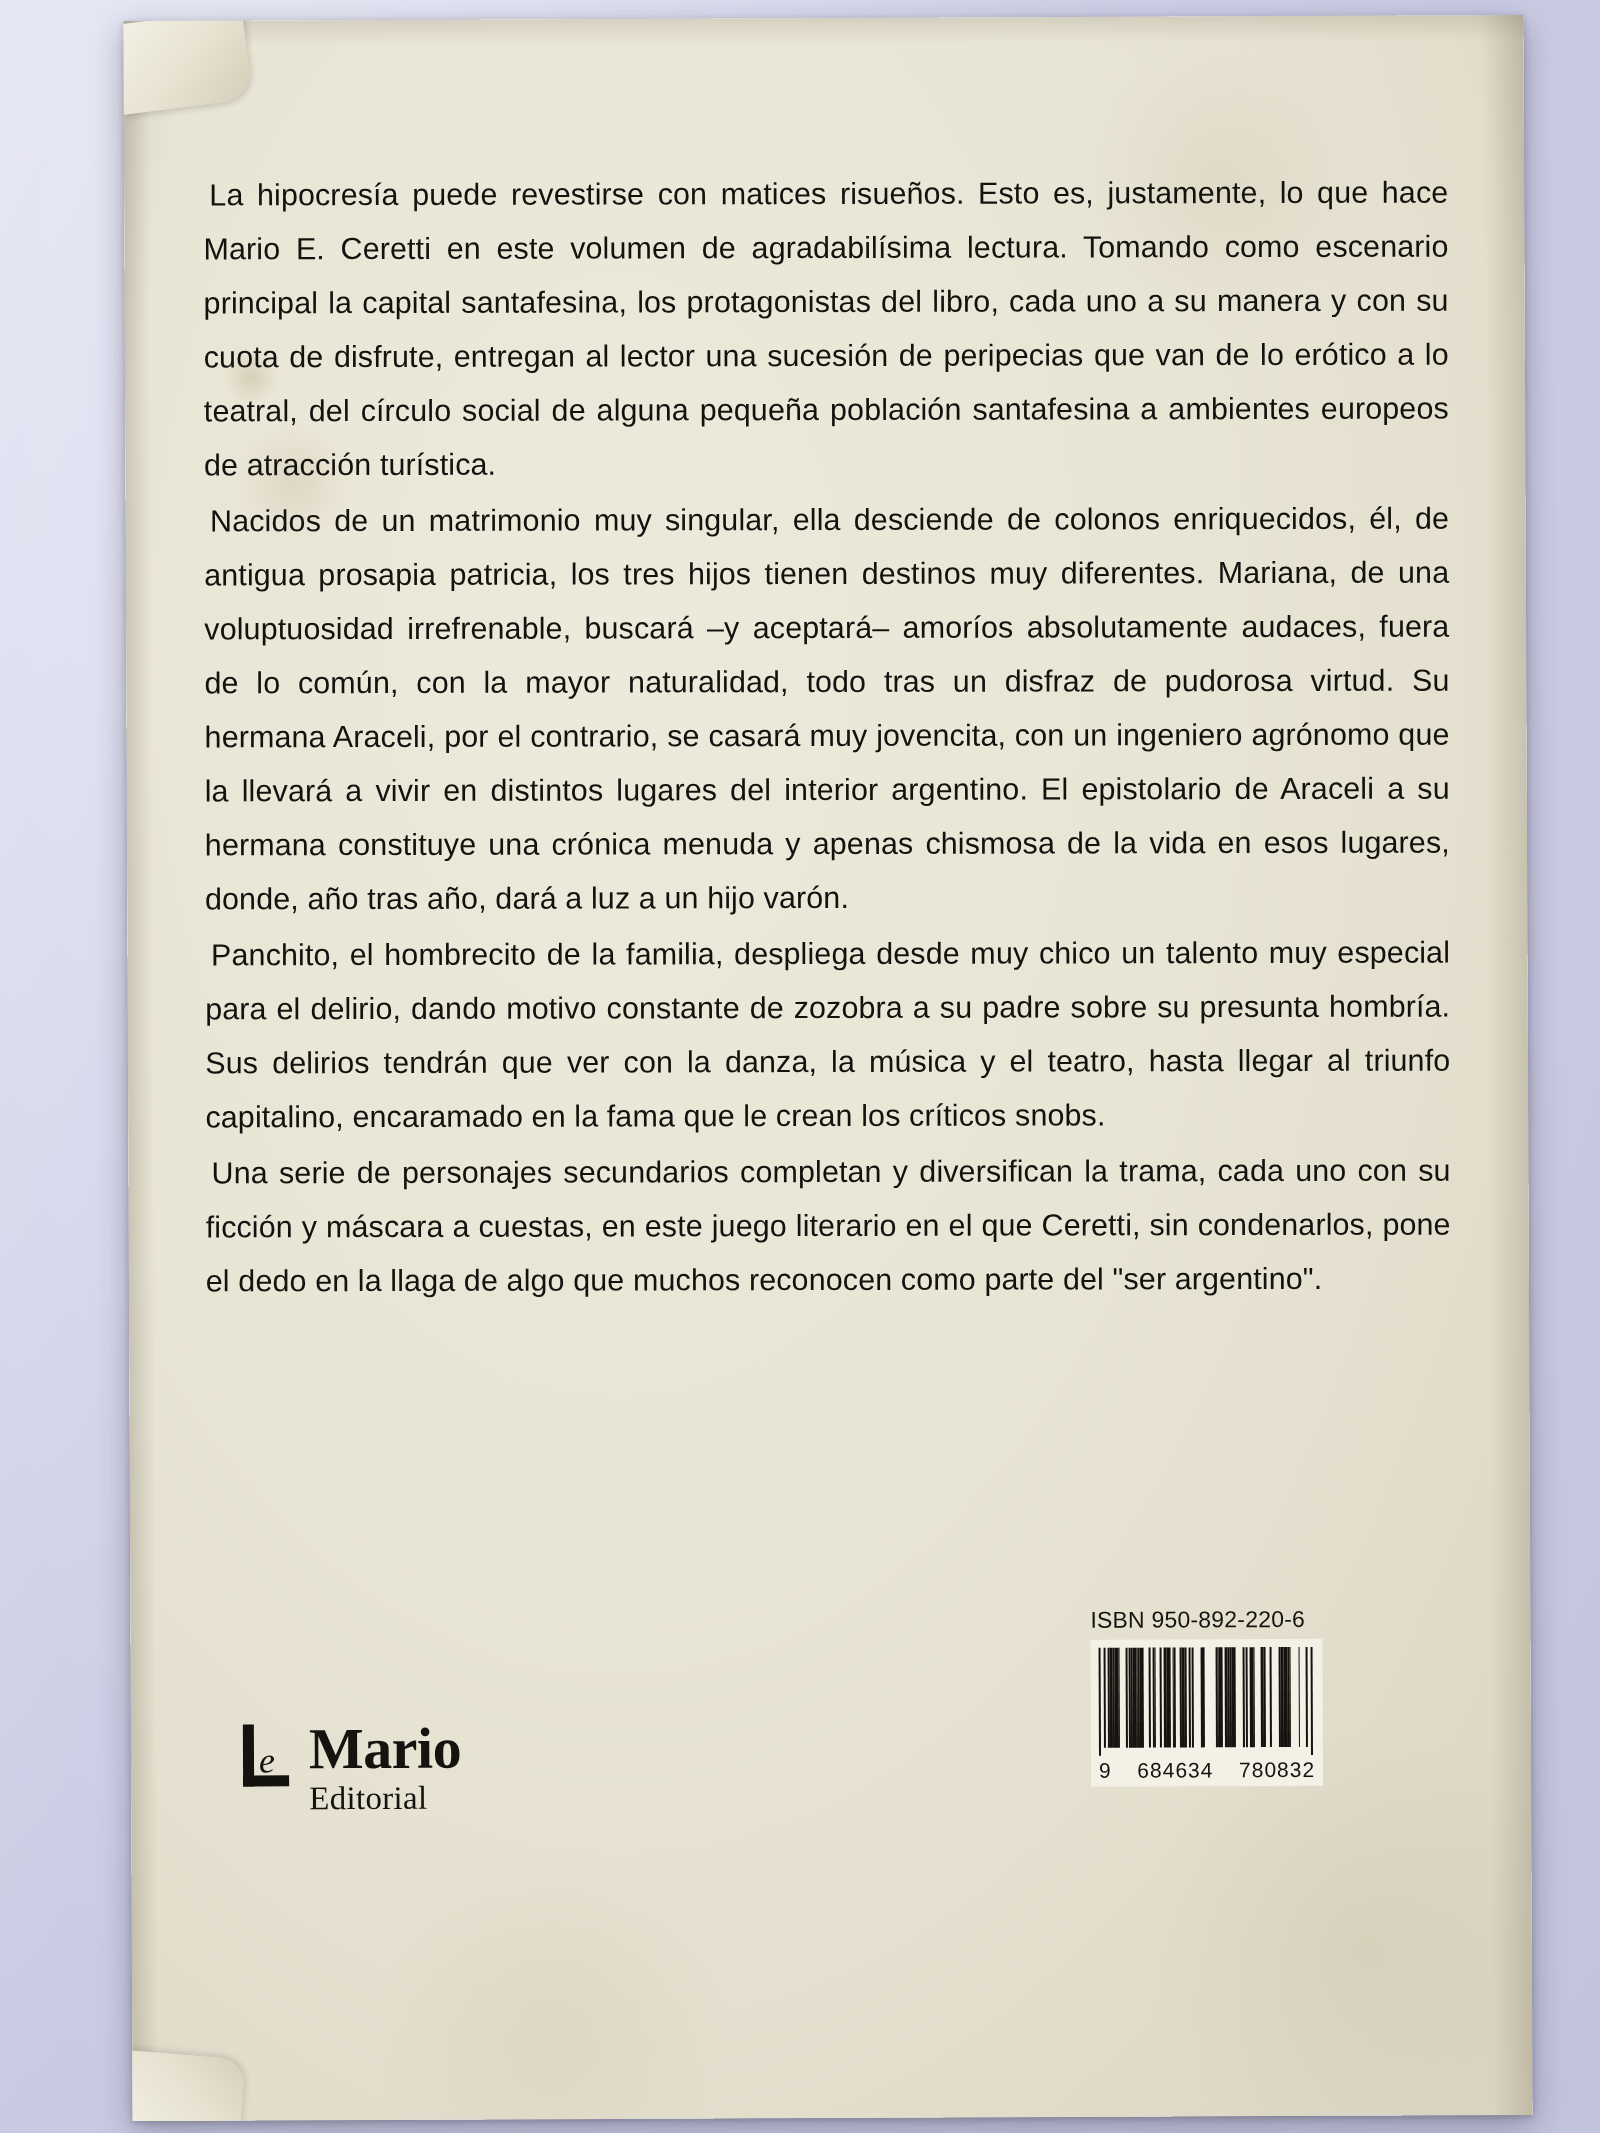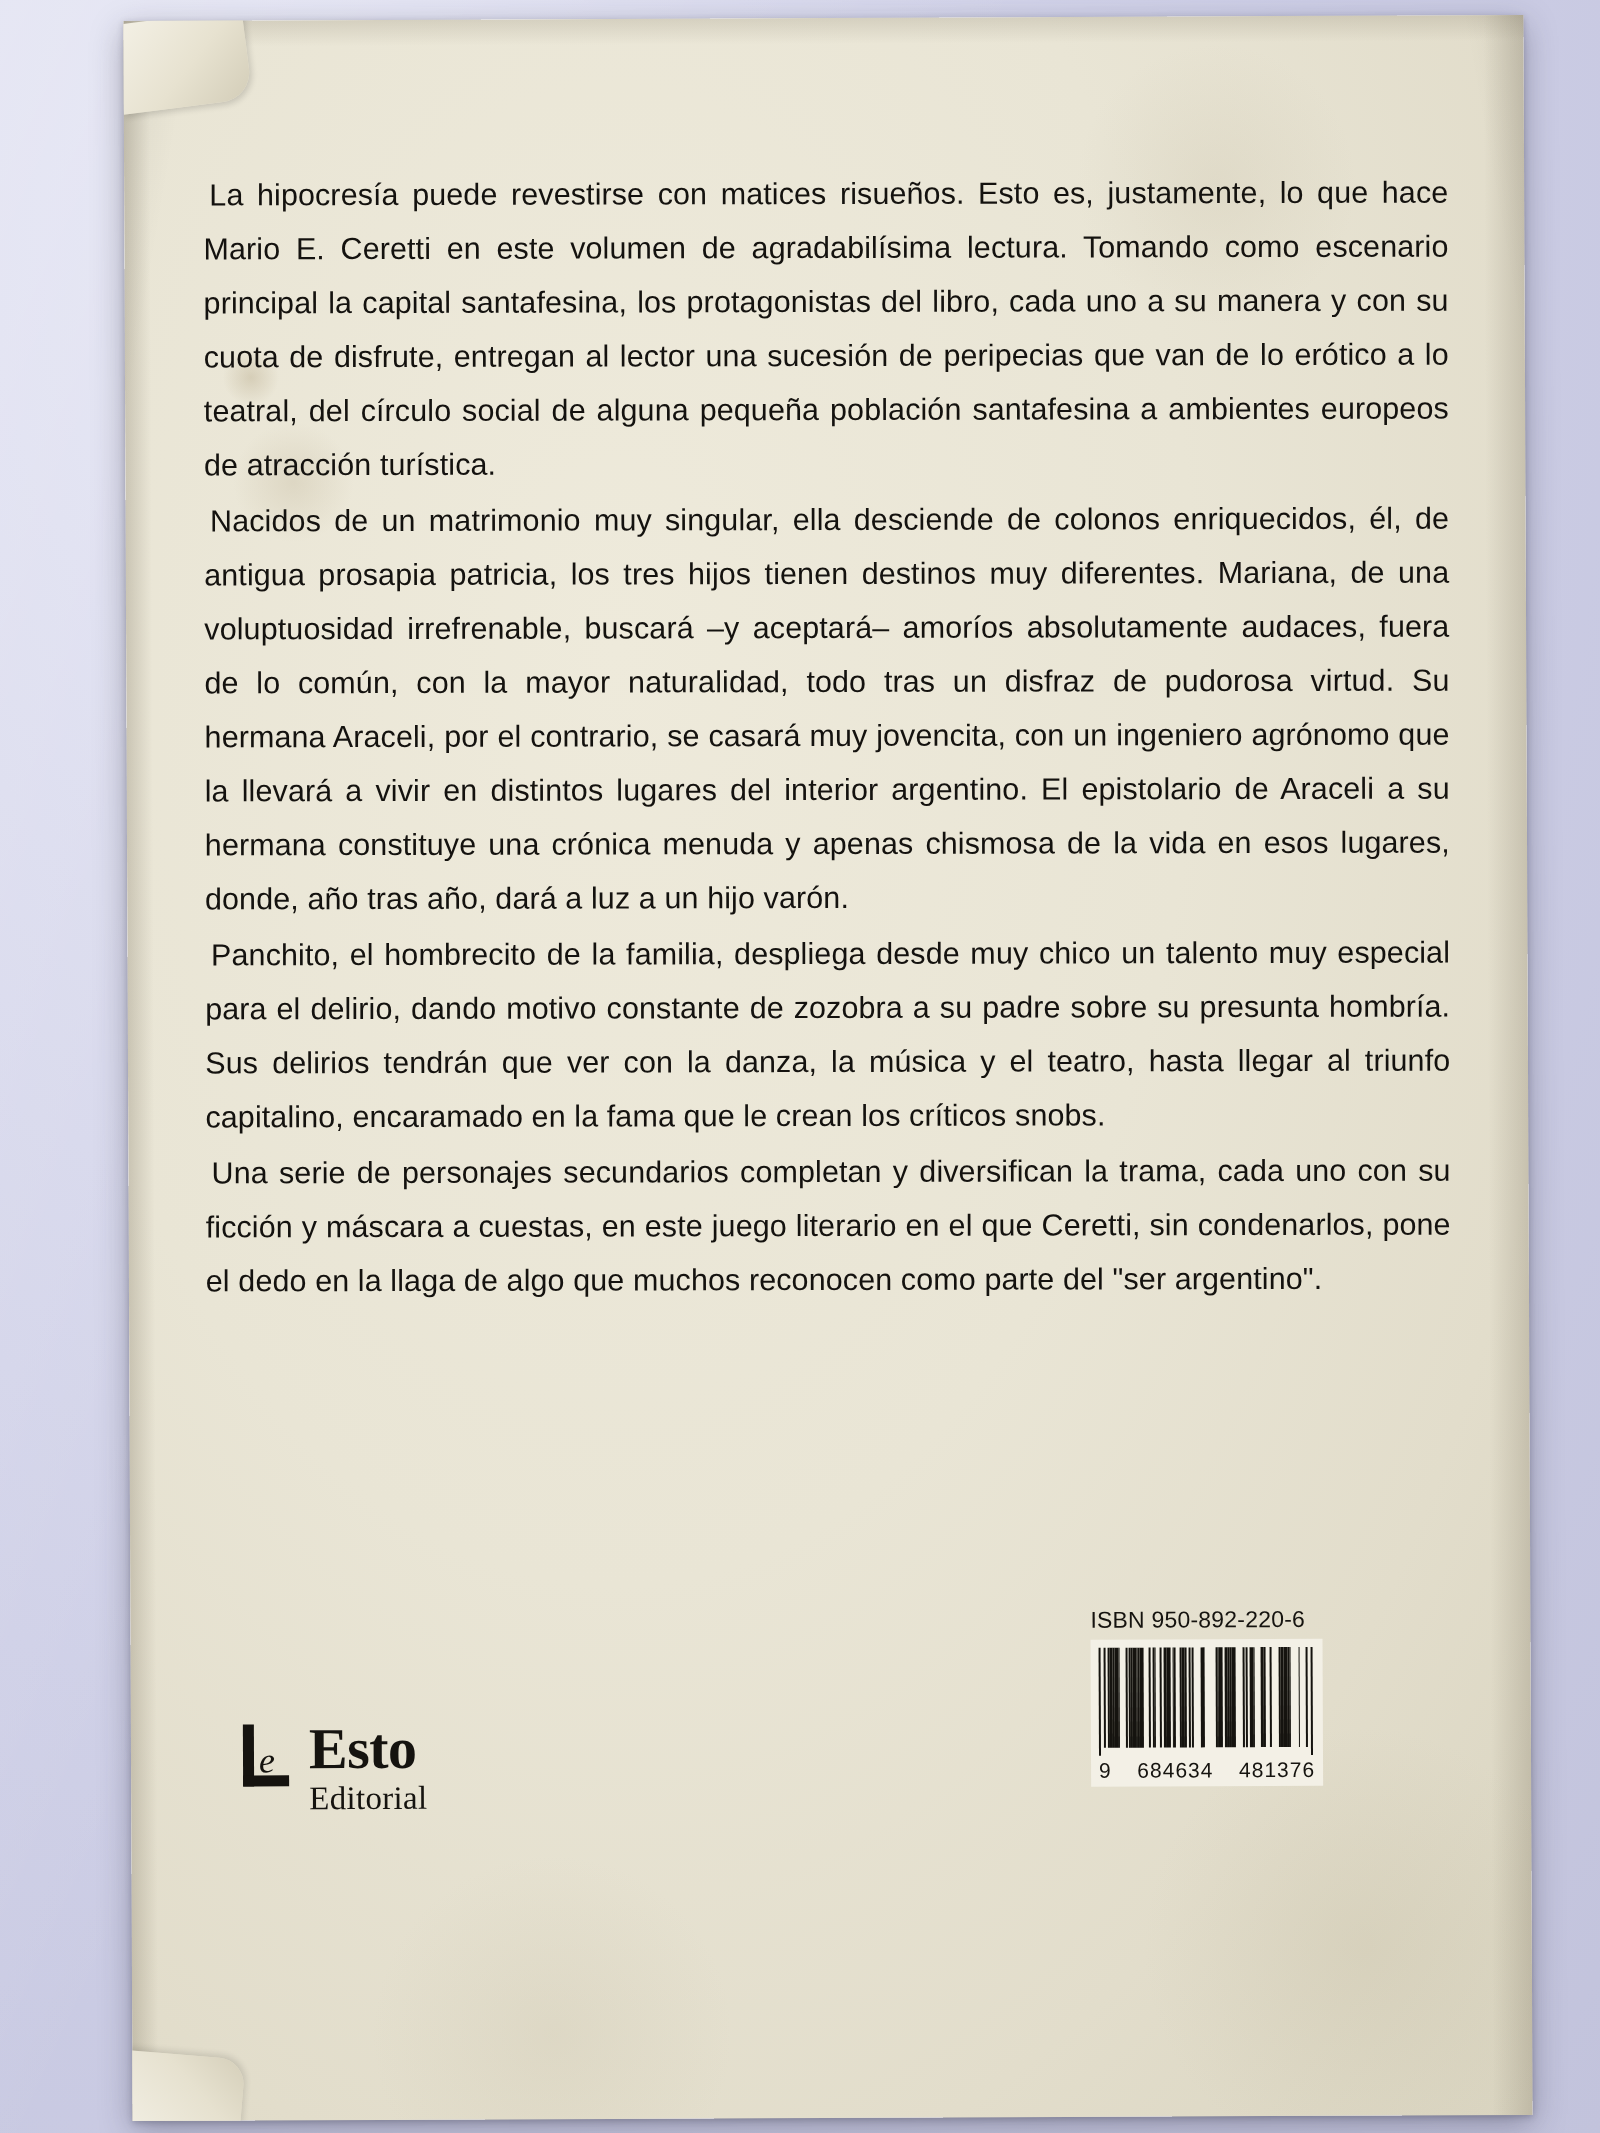--- a/index.html
+++ b/index.html
@@ -247,21 +247,21 @@
     <p>Una serie de personajes secundarios completan y diversifican la trama, cada uno con su ficción y máscara a cuestas, en este juego literario en el que Ceretti, sin condenarlos, pone el dedo en la llaga de algo que muchos reconocen como parte del "ser argentino".</p>
   </div>
 
   <div class="publisher">
     <div class="logo-mark">
       <div class="bar-v"></div>
       <div class="bar-h"></div>
       <div class="e-glyph">e</div>
     </div>
     <div class="logo-text">
-      <span class="name">Esto</span>
+      <span class="name">Mario</span>
       <span class="kind">Editorial</span>
     </div>
   </div>
 
   <div class="barcode-block">
     <div class="isbn-text">ISBN 950-892-220-6</div>
     <div class="barcode-box">
       <div class="bars">
           <span style="width: 2px; background: transparent; height: 108px; align-self: flex-start;"></span>
           <span style="width: 2px; background: rgb(21, 19, 15); height: 108px; align-self: flex-start;"></span>
@@ -355,17 +355,17 @@
           <span style="width: 2px; background: rgb(21, 19, 15); height: 100px; align-self: flex-start;"></span>
           <span style="width: 2px; background: transparent; height: 100px; align-self: flex-start;"></span>
           <span style="width: 2px; background: transparent; height: 100px; align-self: flex-start;"></span>
           <span style="width: 2px; background: rgb(21, 19, 15); height: 108px; align-self: flex-start;"></span>
           <span style="width: 2px; background: transparent; height: 108px; align-self: flex-start;"></span>
           <span style="width: 2px; background: transparent; height: 108px; align-self: flex-start;"></span>
         </div>
       <div class="barcode-digits">
         <span class="grp">9</span>
         <span class="grp">684634</span>
-        <span class="grp">481376</span>
+        <span class="grp">780832</span>
       </div>
     </div>
   </div>
 </div>
 
 </body></html>

